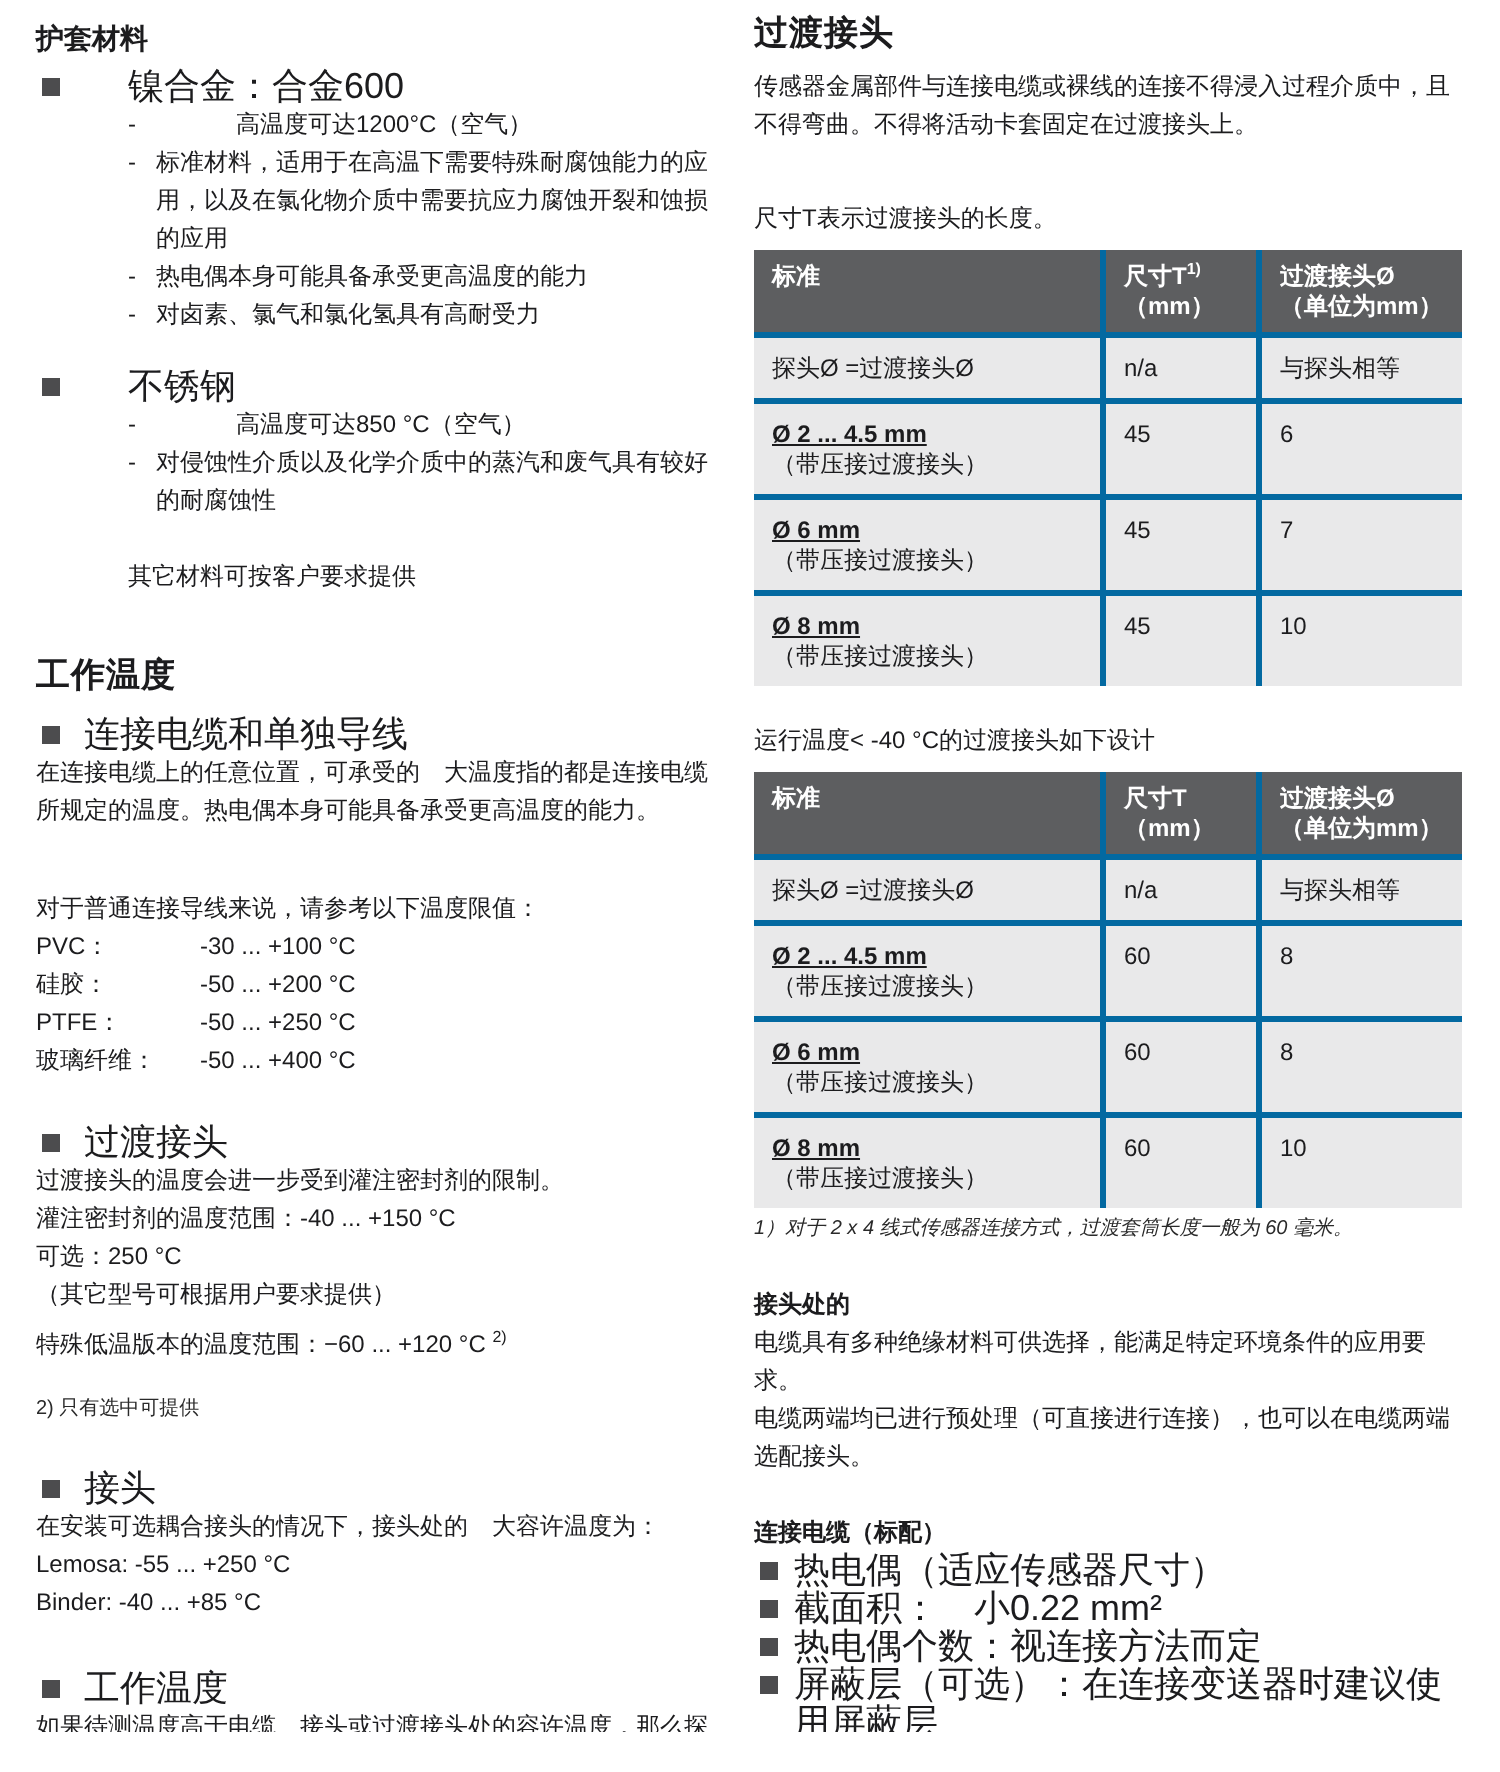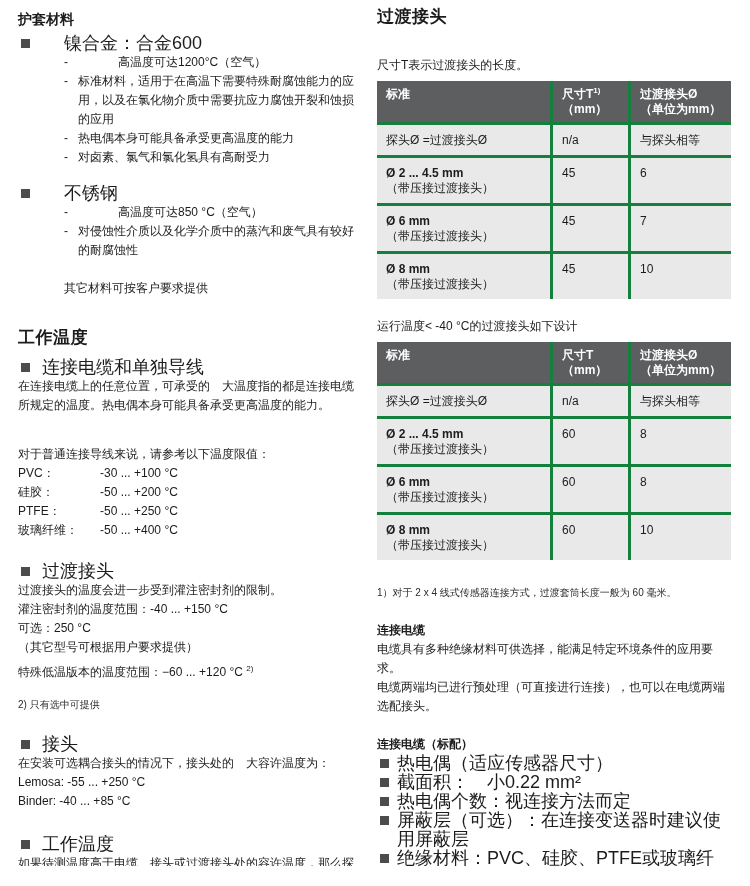--- a/index.html
+++ b/index.html
@@ -20,25 +20,25 @@
   .ditem{position:relative;padding-left:60px;font-size:12px;line-height:19px;}
   .ditem .dash{position:absolute;left:46px;top:0;}
   .ditem.wide{padding-left:100px;}
   .note-ind{padding-left:46px;font-size:12px;line-height:19px;}
   
   .limit{display:flex;font-size:12px;line-height:19px;}
   .limit .lname{width:82px;flex:none;}
   .fnote{font-size:10px;color:#2a2a2a;line-height:13px;}
   sup{font-size:8px;line-height:0;}
   
-  .tbl{display:grid;grid-template-columns:173px 75px 1fr;gap:3px;background:#15803d;}
+  .tbl{display:grid;grid-template-columns:173px 75px 1fr;gap:3px;background:#0369a1;}
   .tbl .th{background:#5d5e60;color:#fff;font-weight:bold;font-size:12px;line-height:15px;
            padding:6px 9px 5px;}
   .tbl .td{background:#e9e9ea;font-size:12px;line-height:15px;padding:8px 9px 7px;}
-  .tname.b{font-weight:bold;}
+  .tname.b{font-weight:bold;text-decoration:underline;}
   .tsub{font-size:12px;}
 </style>
 </head>
 <body>
 
 <div id="page">
 
   <div class="col left">
 
     <div class="h2" style="margin-top:11px;">护套材料</div>
@@ -135,20 +135,21 @@
       <span class="sq"></span>
       <span class="blabel">工作温度</span>
     </div>
     <p class="body">如果待测温度高于电缆、接头或过渡接头处的容许温度，那么探头的金属部分必须足够长以伸到高温区域之外。需要注意的是，不能超出电缆、过渡接头或接头的　大工作温度。</p>
 
   </div>
 
   <div class="col right">
 
     <div class="h1" style="margin-top:5px;">过渡接头</div>
+    <p class="body" style="margin-top:6px;">传感器金属部件与连接电缆或裸线的连接不得浸入过程介质中，且不得弯曲。不得将活动卡套固定在过渡接头上。</p>
     <p class="body" style="margin-top:28px;">尺寸T表示过渡接头的长度。</p>
 
     <div class="tbl" style="margin-top:6px;">
       <div class="th">
         <div><span>标准</span><sup></sup></div>
         <div></div>
       </div>
       <div class="th">
         <div><span>尺寸T</span><sup>1)</sup></div>
         <div>（mm）</div>
@@ -225,23 +226,23 @@
       <div class="td">8</div>
 
       <div class="td">
           <div class="tname b">Ø 8 mm</div>
           <div class="tsub">（带压接过渡接头）</div>
         </div>
       <div class="td">60</div>
       <div class="td">10</div>
     </div>
 
-    <p class="fnote" style="margin-top:26px;">1）对于 2 x 4 线式传感器连接方式，过渡套筒长度一般为 60 毫米。</p>
-
-    <div class="body" style="margin-top:22px;font-weight:bold;">连接电缆</div>
+    <p class="fnote" style="margin-top:4px;font-style:italic;">1）对于 2 x 4 线式传感器连接方式，过渡套筒长度一般为 60 毫米。</p>
+
+    <div class="body" style="margin-top:22px;font-weight:bold;">接头处的</div>
     <p class="body">电缆具有多种绝缘材料可供选择，能满足特定环境条件的应用要求。</p>
     <p class="body">电缆两端均已进行预处理（可直接进行连接），也可以在电缆两端选配接头。</p>
 
     <div class="body" style="margin-top:19px;font-weight:bold;">连接电缆（标配）</div>
     <div>
       <div class="brow" style="padding-left:20px;"><span class="sq"></span><span>热电偶（适应传感器尺寸）</span></div>
       <div class="brow" style="padding-left:20px;"><span class="sq"></span><span>截面积：　小0.22 mm²</span></div>
       <div class="brow" style="padding-left:20px;"><span class="sq"></span><span>热电偶个数：视连接方法而定</span></div>
       <div class="brow" style="padding-left:20px;"><span class="sq"></span><span>屏蔽层（可选）：在连接变送器时建议使用屏蔽层</span></div>
       <div class="brow" style="padding-left:20px;"><span class="sq"></span><span>绝缘材料：PVC、硅胶、PTFE或玻璃纤维</span></div>

